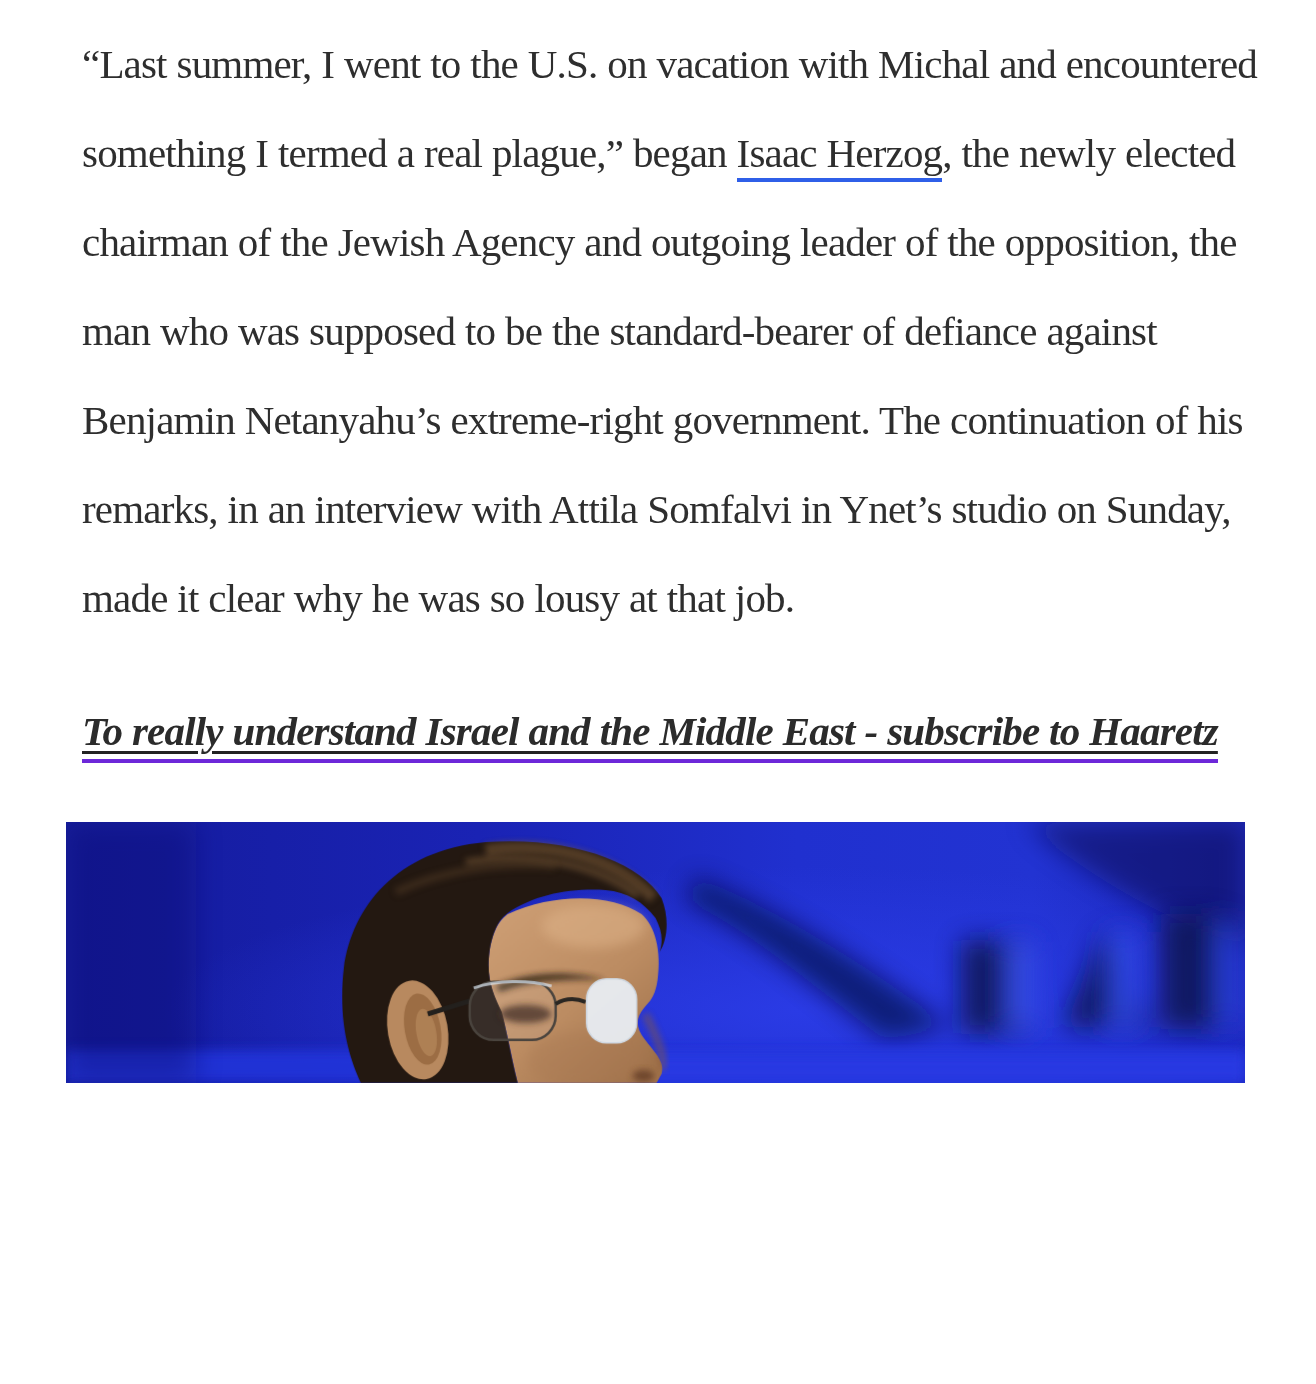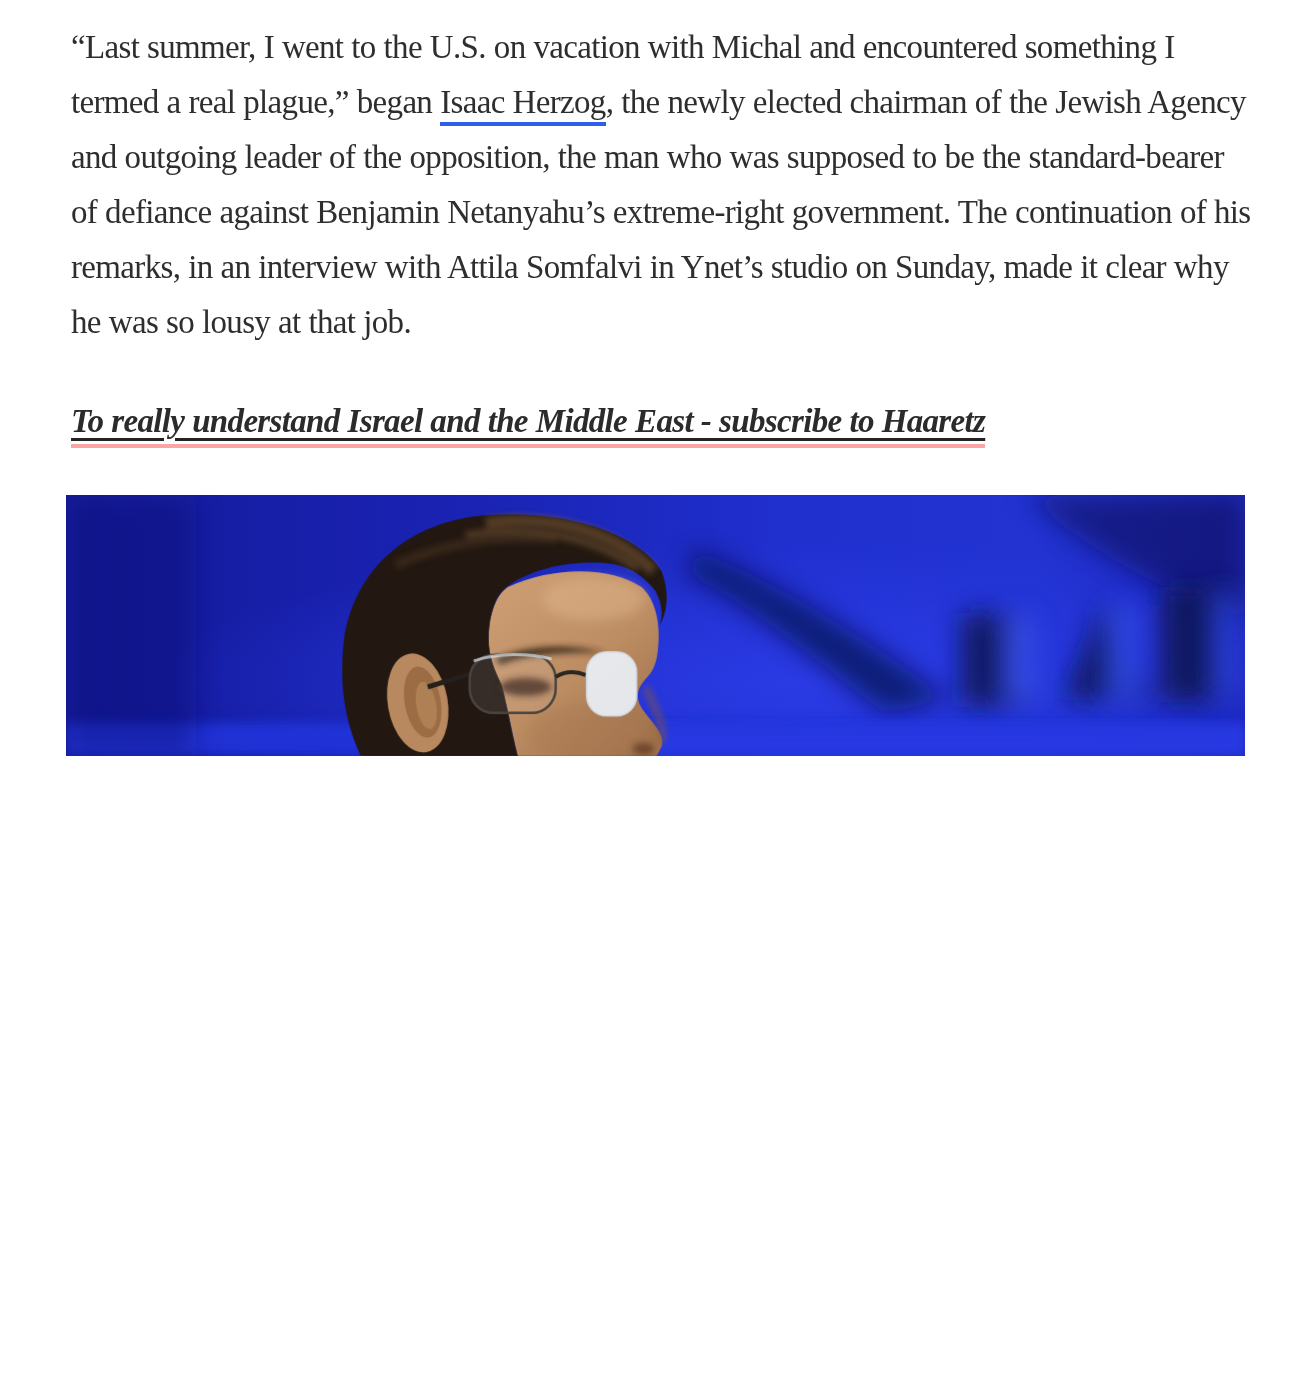--- a/index.html
+++ b/index.html
@@ -12,23 +12,23 @@
   }
   .content {
     box-sizing: border-box;
     padding: 20px 0 0 66px;
     width: 1316px;
     font-family: "Liberation Serif", "DejaVu Serif", serif;
     color: #2e2e2e;
   }
   .para {
     width: 1180px;
-    margin: 0 0 44px 5px;
-    font-size: 33px;
-    line-height: 55px;
+    margin: 0 0 44px 16px;
+    font-size: 41px;
+    line-height: 89px;
     letter-spacing: -0.02em;
     word-spacing: 0.01em;
   }
   a.name-link {
     color: #2e2e2e;
     text-decoration: none;
     border-bottom: 4px solid #2f5fe8;
     padding-bottom: 2px;
     cursor: pointer;
   }
@@ -36,21 +36,21 @@
     margin-bottom: 46px;
   }
   a.subscribe-link {
     color: #2b2b2b;
     font-weight: bold;
     font-style: italic;
     text-decoration: underline;
     text-decoration-thickness: 3px;
     text-decoration-color: #222222;
     text-underline-offset: 6px;
-    border-bottom: 4px solid #fca5a5;
+    border-bottom: 4px solid #6d28d9;
     padding-bottom: 5px;
     cursor: pointer;
   }
   figure.photo {
     margin: 36px 0 0 0;
     width: 1179px;
     height: 261px;
     overflow: hidden;
     background: #1b24b4;
   }

